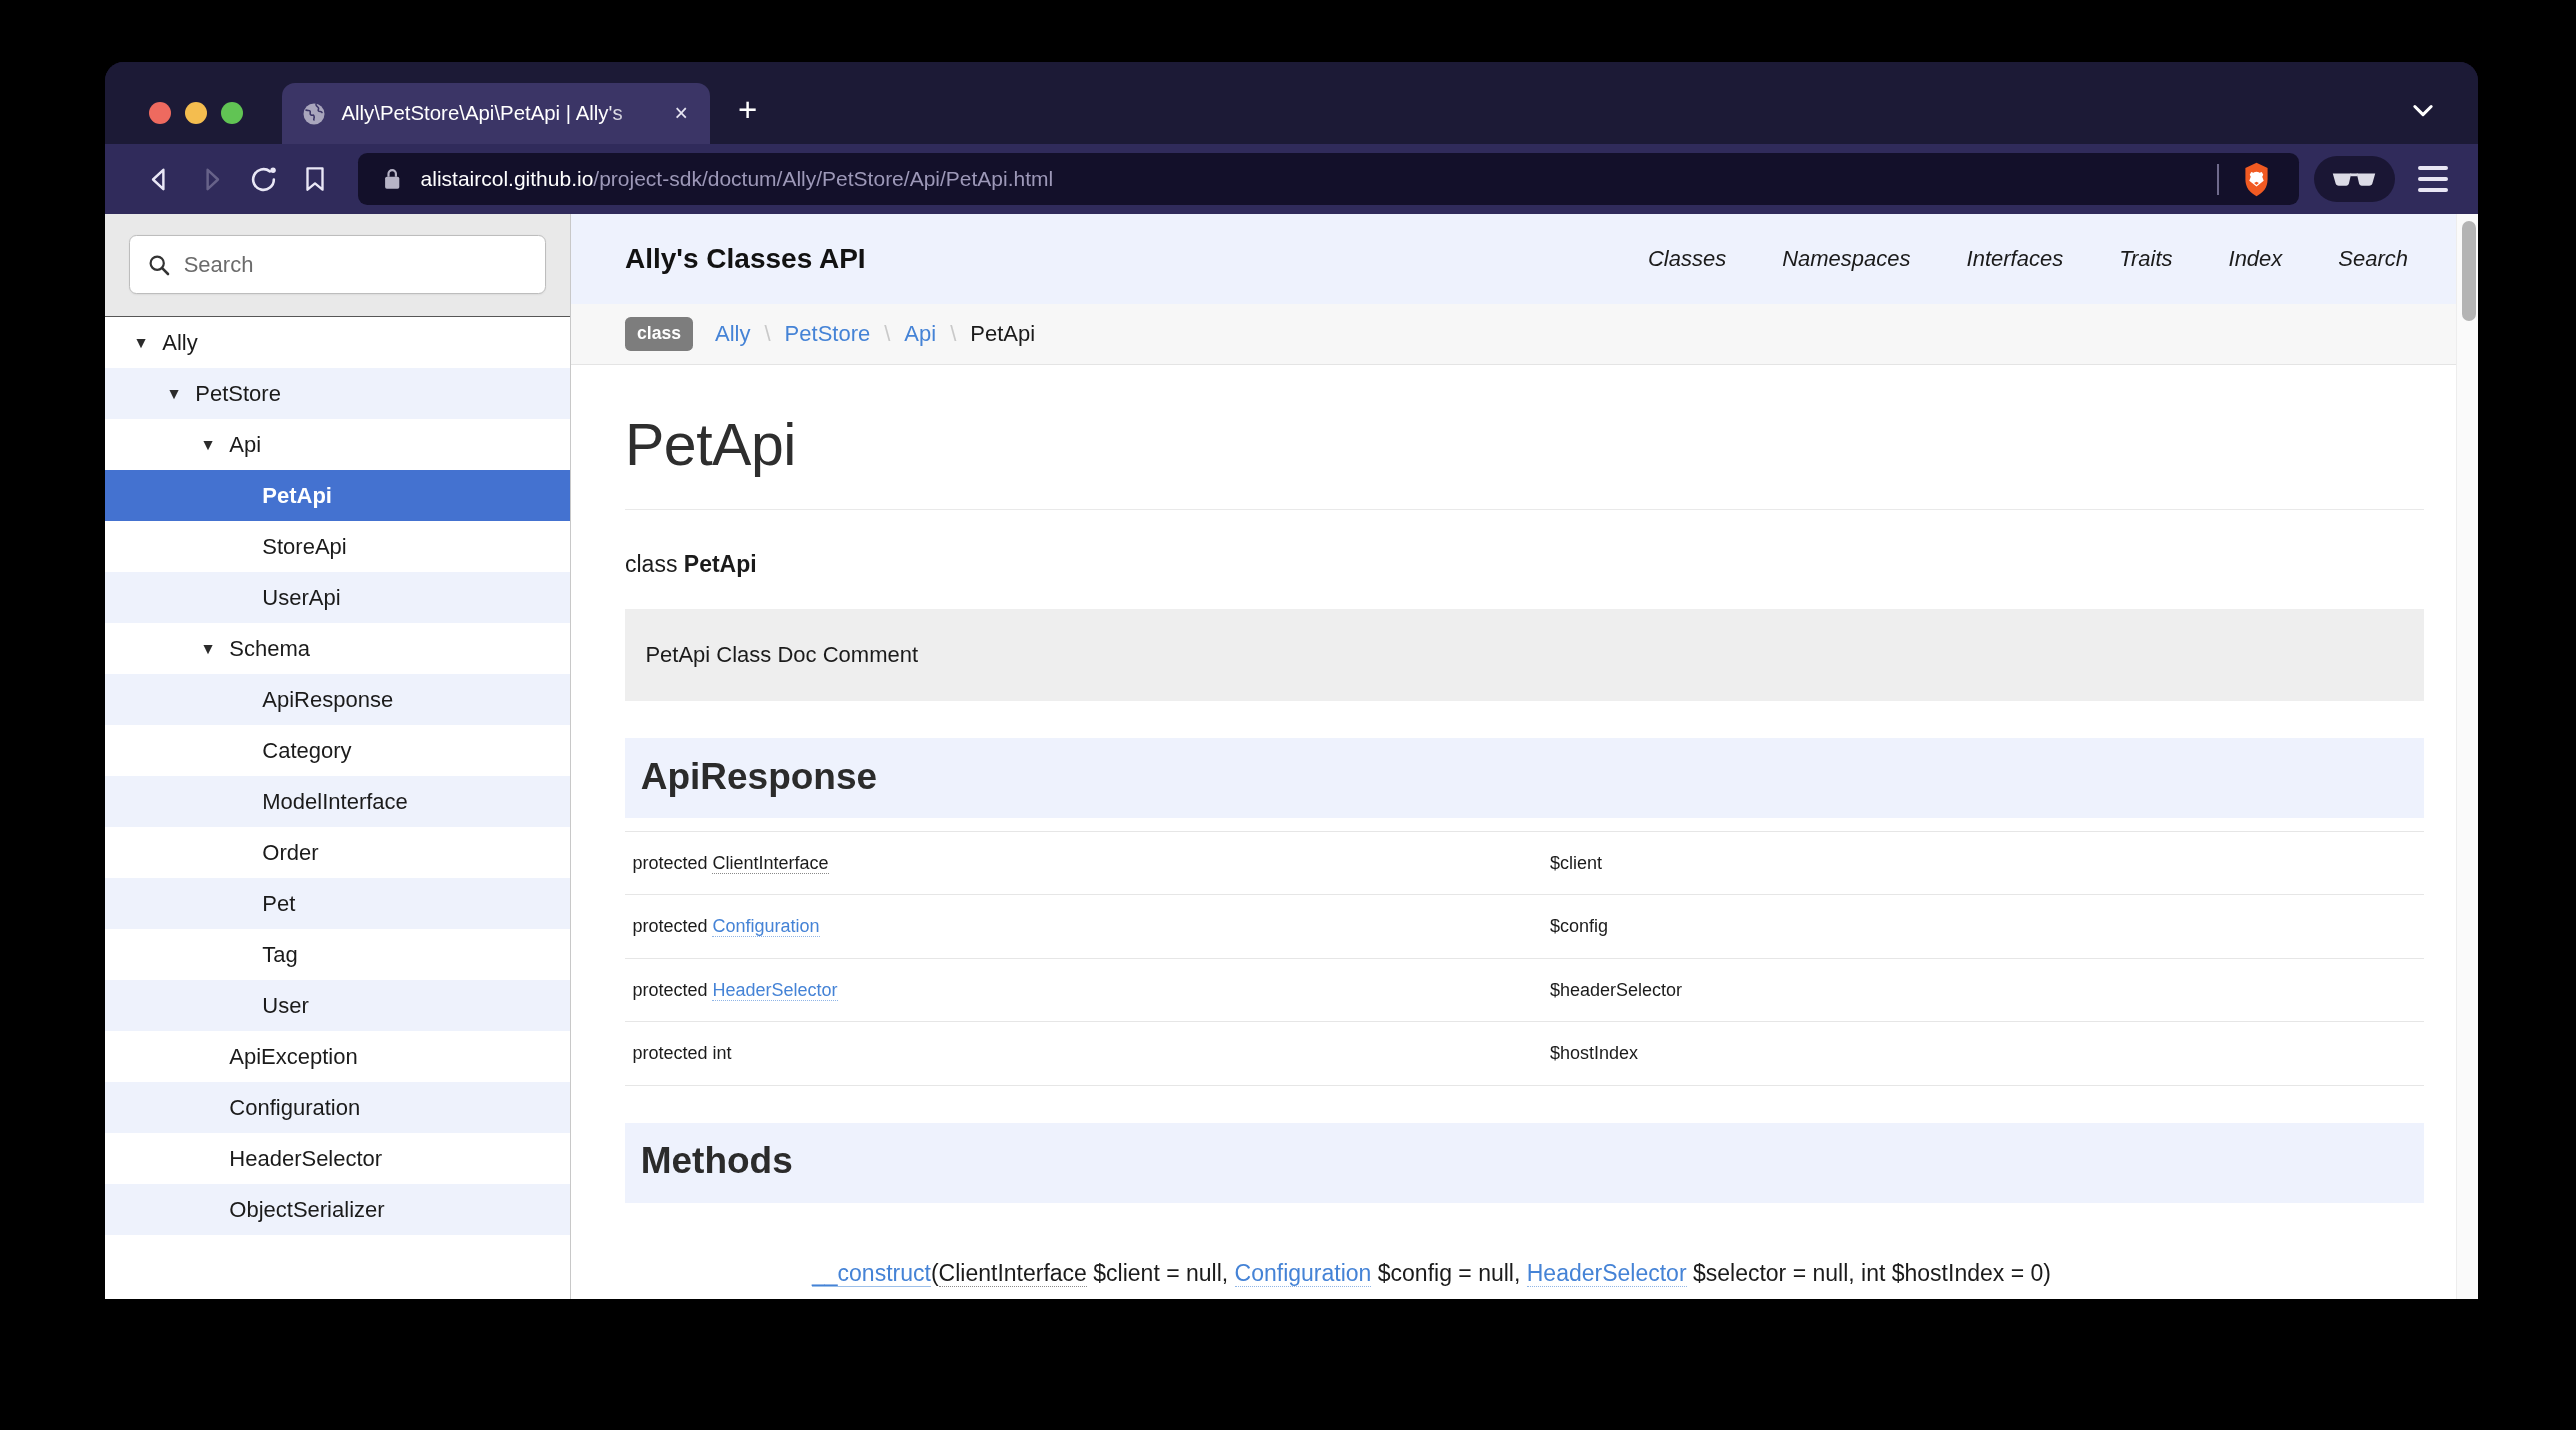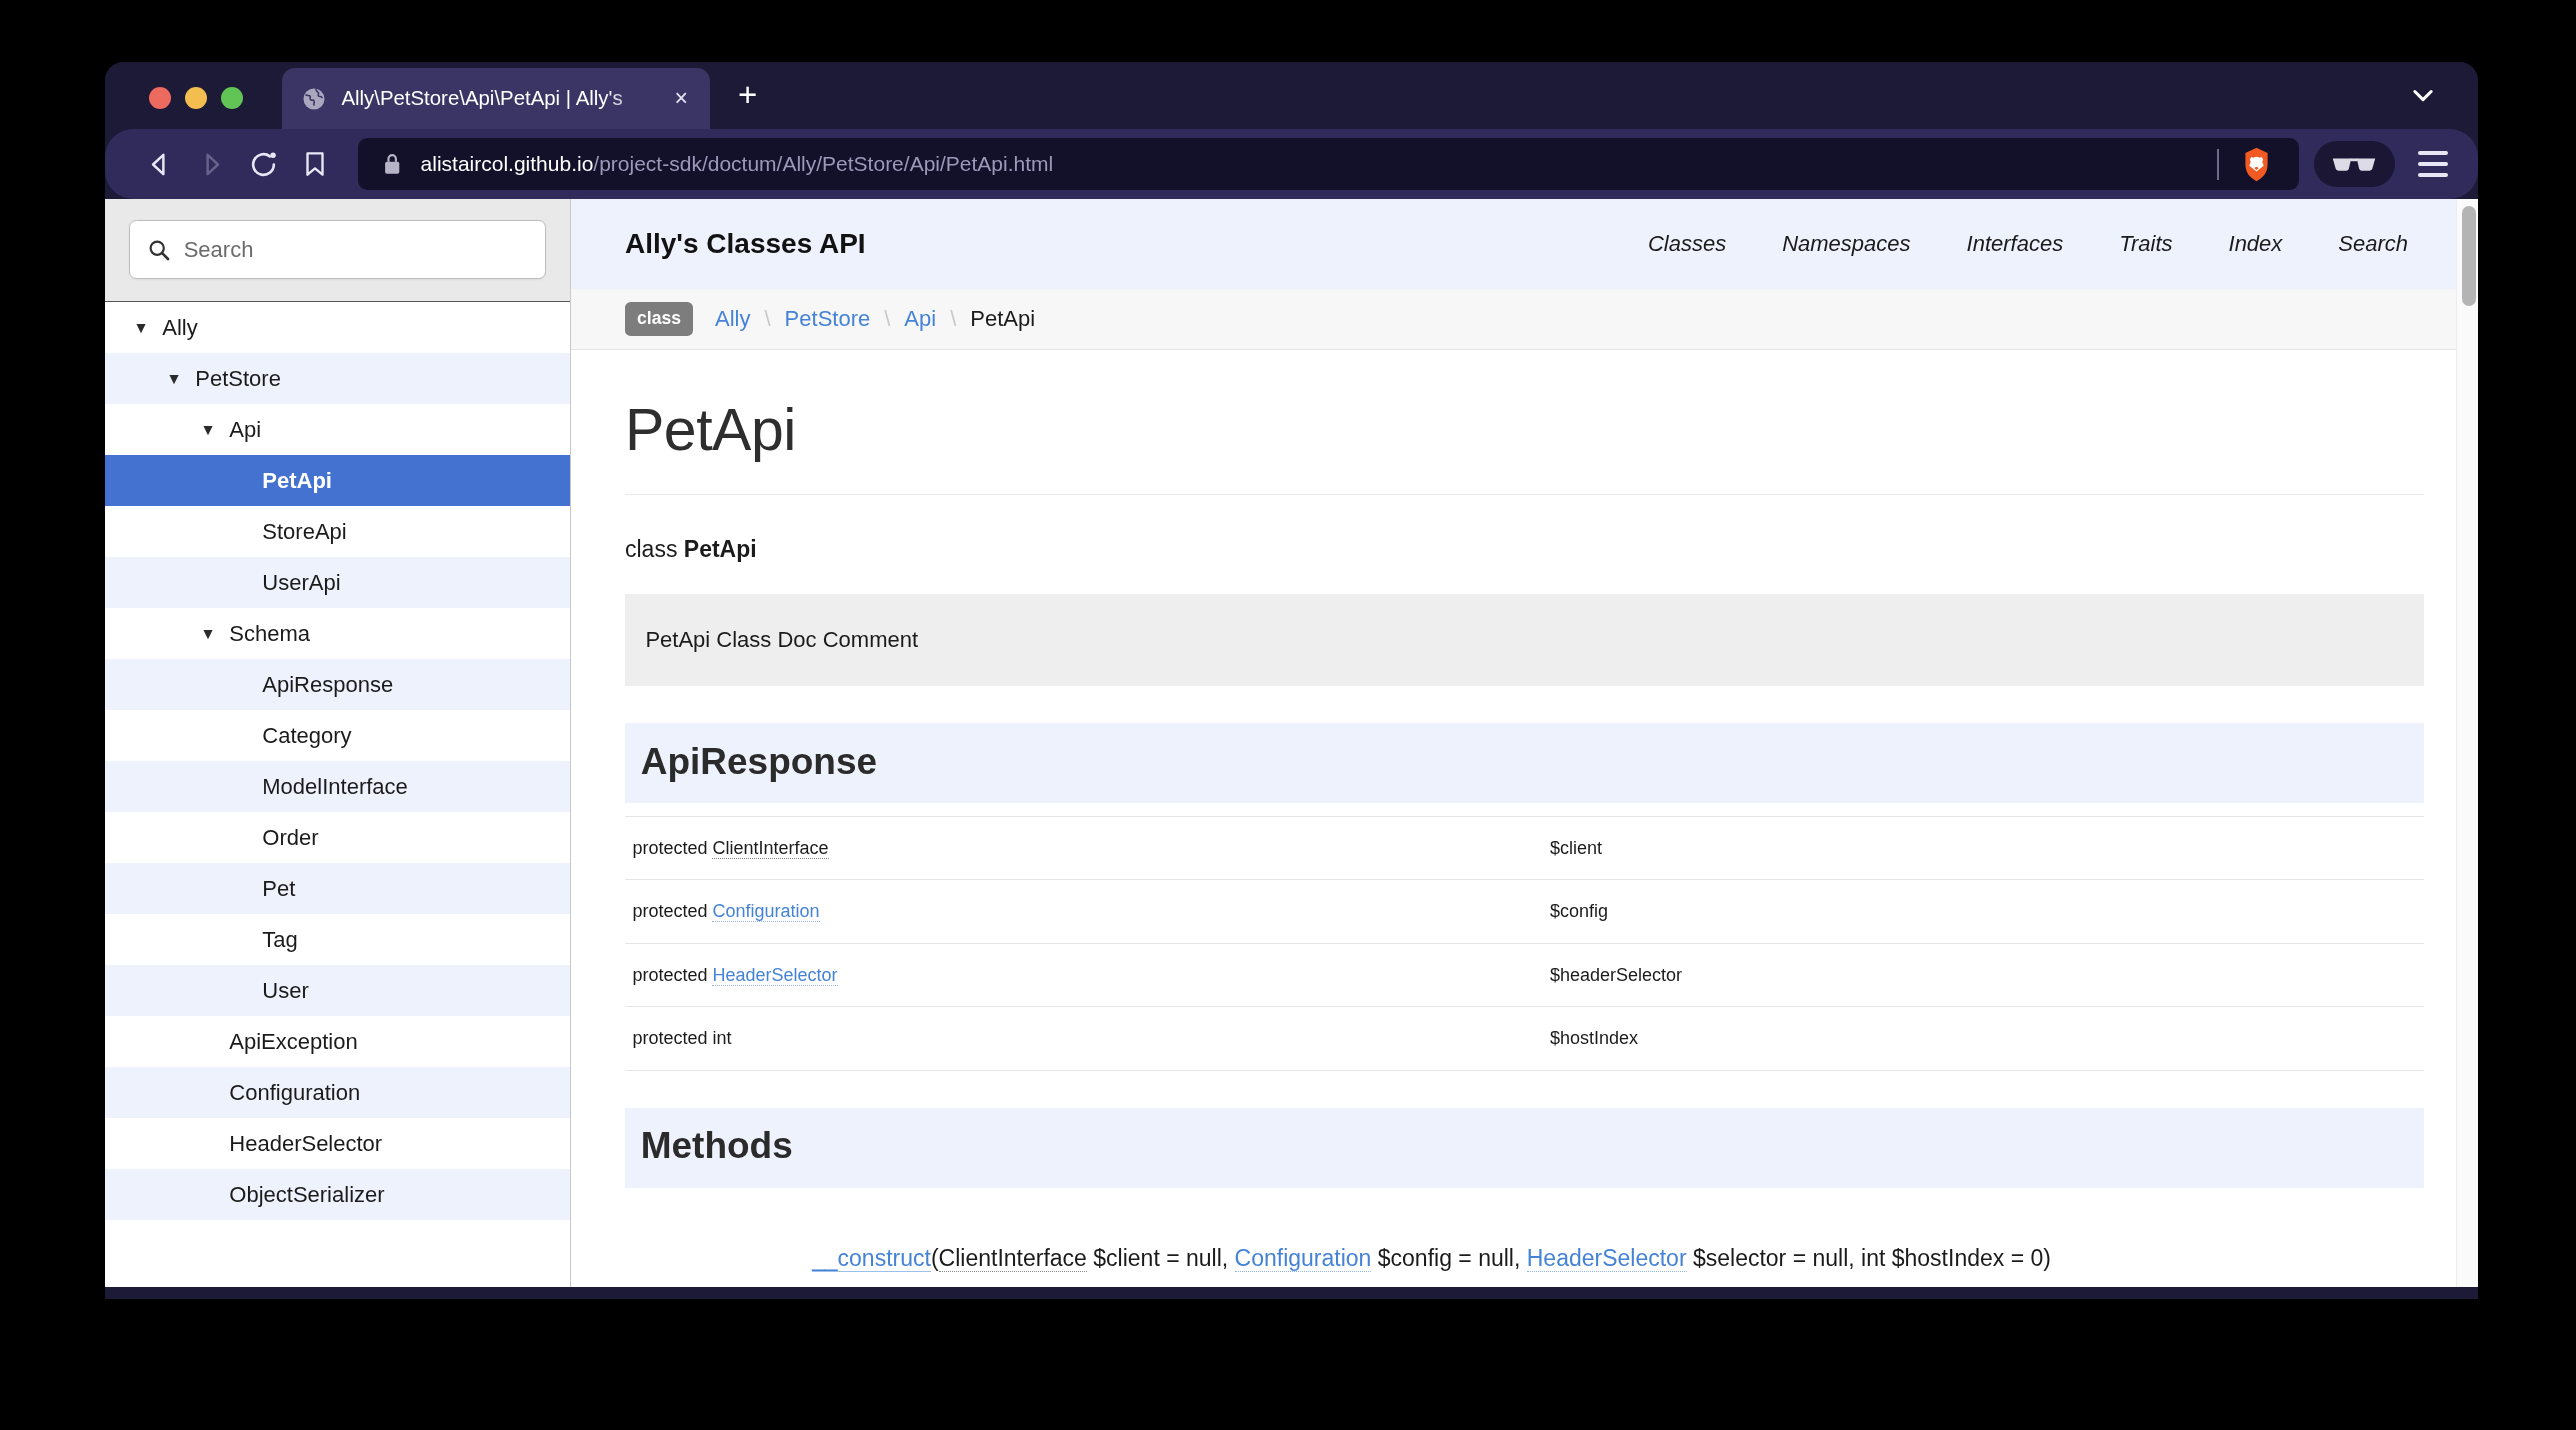--- a/index.html
+++ b/index.html
@@ -20,21 +20,21 @@
     width: 2373px;
     height: 1237px;
     background: #1c1a36;
     border-radius: 18.5px 18.5px 0 0;
     overflow: hidden;
   }
 
   
   #tab-strip {
     position: relative;
-    height: 67px;
+    height: 82px;
     background: #1c1a36;
     display: flex;
     align-items: flex-end;
   }
 
   #traffic-lights {
     display: flex;
     align-items: center;
     gap: 14px;
     padding: 0 0 20.4px 44px;
@@ -99,21 +99,20 @@
   }
 
   
   #toolbar {
     height: 70px;
     background: #302b5b;
     display: flex;
     align-items: center;
     padding: 0 20.4px 0 28px;
     gap: 0;
-    border-radius: 28px;
   }
   .nav-btn {
     width: 52px; height: 52px;
     display: flex; align-items: center; justify-content: center;
     cursor: pointer;
     flex: 0 0 auto;
   }
   .nav-btn.disabled { opacity: 0.42; cursor: default; }
 
   #omnibox {

